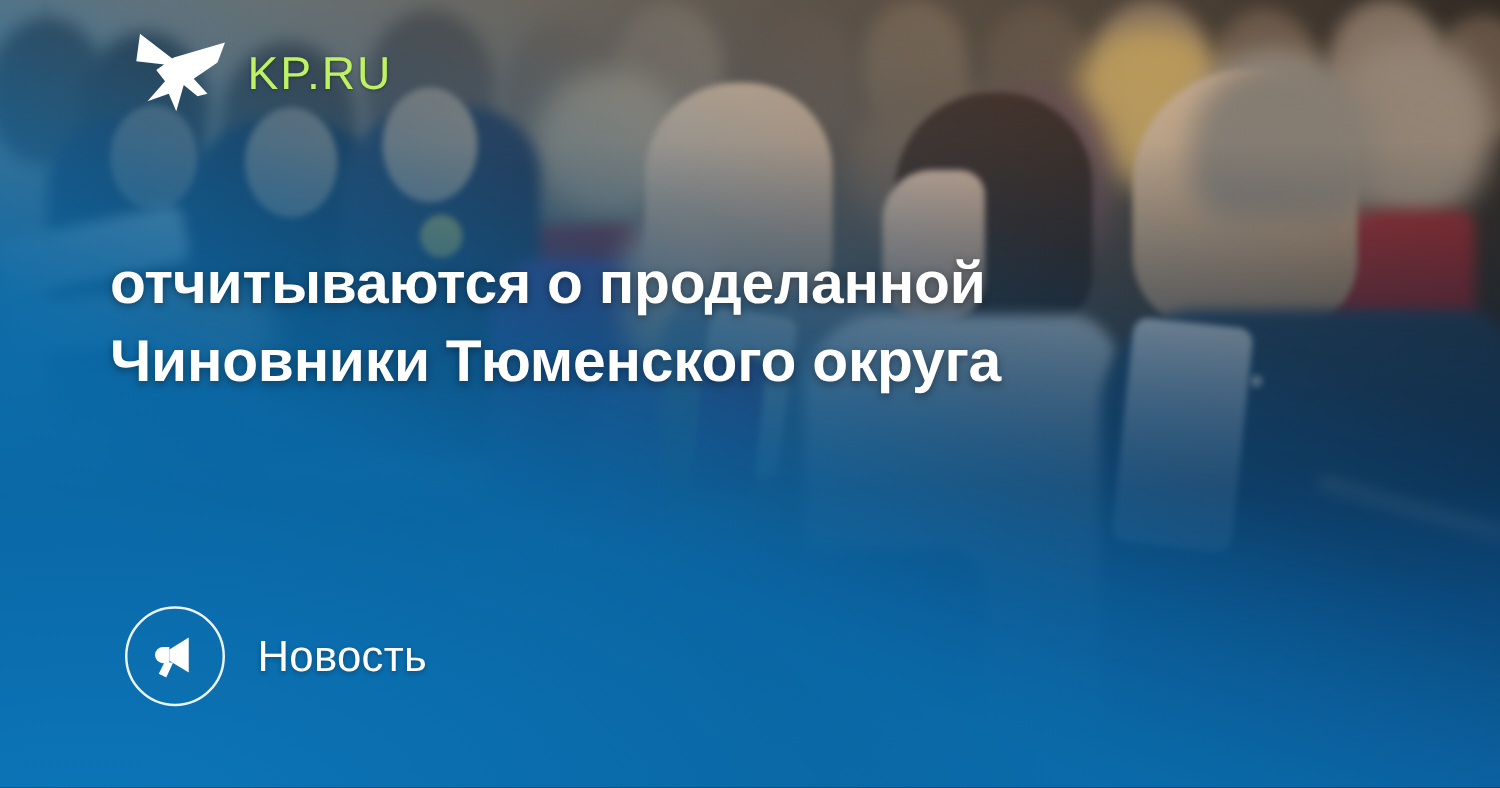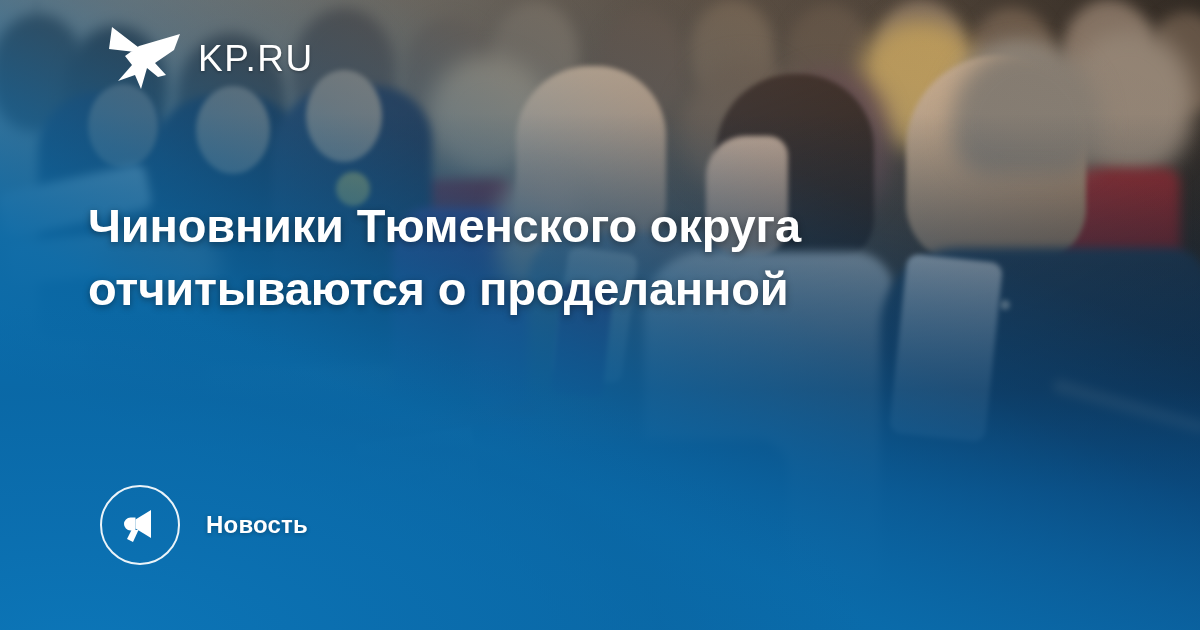--- a/index.html
+++ b/index.html
@@ -87,21 +87,21 @@
   }
 
   
   .logo {
     position:absolute; left:108px; top:25px;
     display:flex; align-items:center; gap:16px;
     z-index:6;
   }
   .logo-bird { width:74px; height:66px; display:block; }
   .logo-word {
-    color:#ffffff;
+    color:#bef264;
     font-size:37px;
     font-weight:400;
     letter-spacing:1.5px;
     line-height:1;
     white-space:nowrap;
     text-shadow:0 1px 3px rgba(0,0,0,.30);
   }
 
   
   .headline {
@@ -128,22 +128,22 @@
   }
   .badge-circle {
     width:80px; height:80px; flex:0 0 80px;
     border:2px solid rgba(255,255,255,.92);
     border-radius:50%;
     display:flex; align-items:center; justify-content:center;
   }
   .badge-circle svg { width:40px; height:40px; display:block; }
   .badge-label {
     color:#ffffff;
-    font-size:24px;
-    font-weight:700;
+    font-size:35px;
+    font-weight:400;
     letter-spacing:.2px;
     line-height:1;
     white-space:nowrap;
     text-shadow:0 1px 4px rgba(0,0,0,.30);
   }
 </style>
 </head>
 <body>
 
 <div id="card">
@@ -242,22 +242,22 @@
   <div class="logo">
     <svg class="logo-bird" viewBox="0 0 74 66" aria-hidden="true">
       <path d="M4 2 L30 22 L27 27 L1 24 Z
                M31 21 L72 9 L66 25 L47 38 L58 50 L50 52 L39 43
                L33 64 L27 50 L10 56 L24 40 L17 31 Z" fill="#ffffff"></path>
     </svg>
     <span class="logo-word">KP.RU</span>
   </div>
 
   <h1 class="headline">
+    <span class="headline-line">отчитываются о проделанной</span>
     <span class="headline-line">Чиновники Тюменского округа</span>
-    <span class="headline-line">отчитываются о проделанной</span>
   </h1>
 
   <div class="badge">
     <span class="badge-circle">
       <svg viewBox="0 0 40 40" aria-hidden="true">
         <path d="M31 5 L31 33 L15.5 23.5 L15.5 14.5 Z" fill="#ffffff"></path>
         <path d="M15.5 12.5 L15.5 25.5 L10.5 25.5
                  A6.5 6.5 0 0 1 10.5 12.5 Z" fill="#ffffff"></path>
         <path d="M11.5 25 L18.5 25 L13 37 L7 34 Z" fill="#ffffff"></path>
       </svg>

